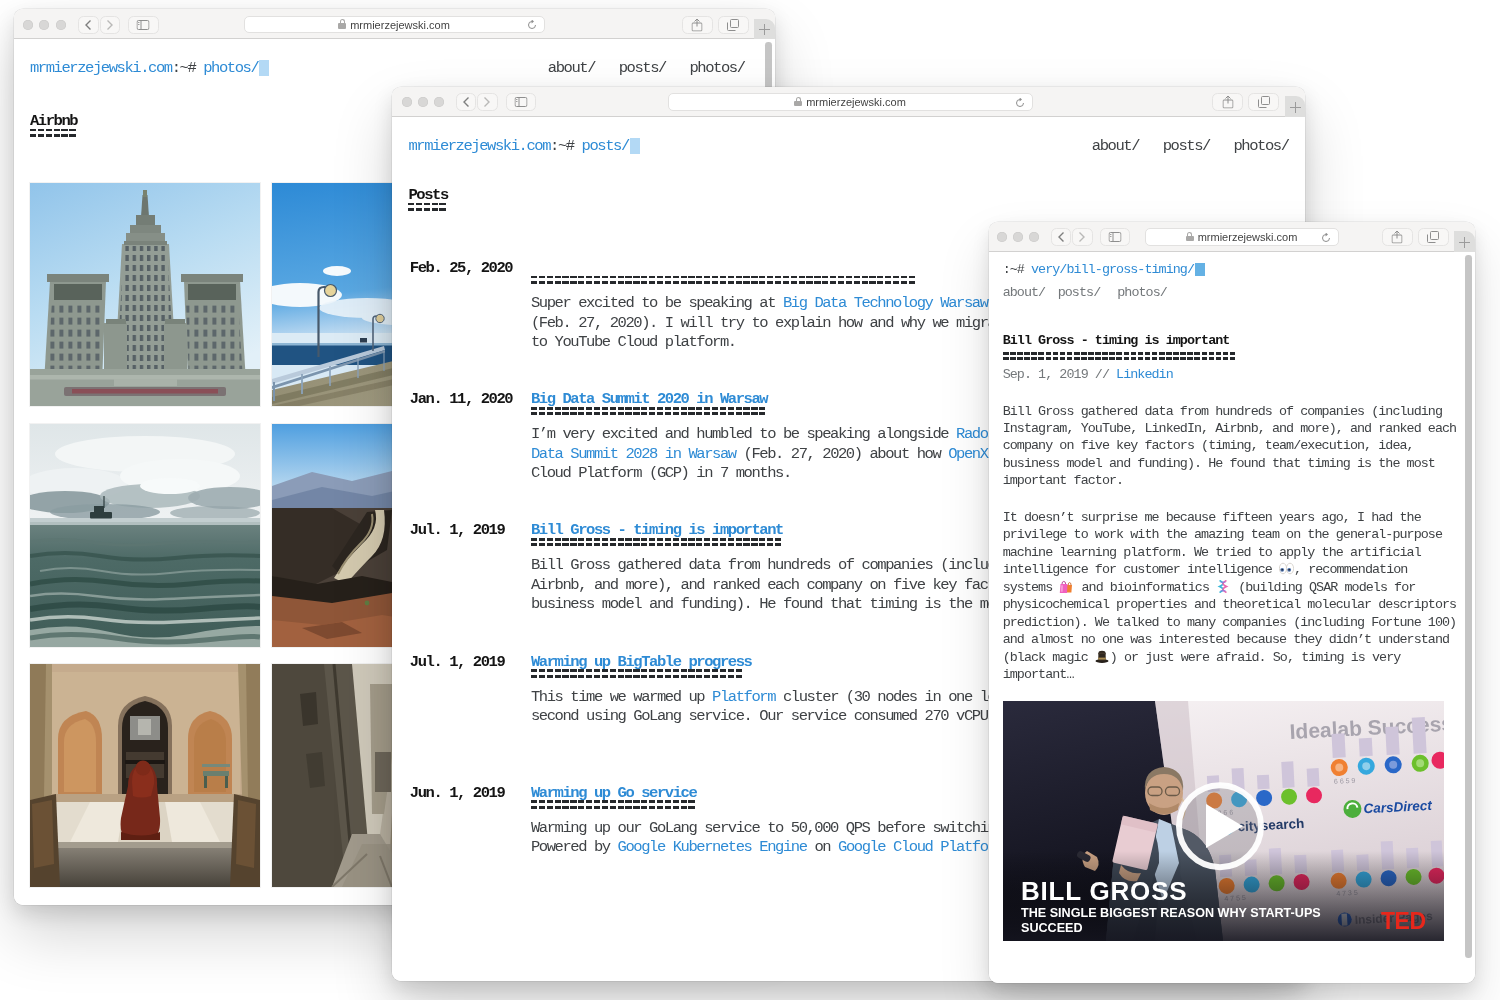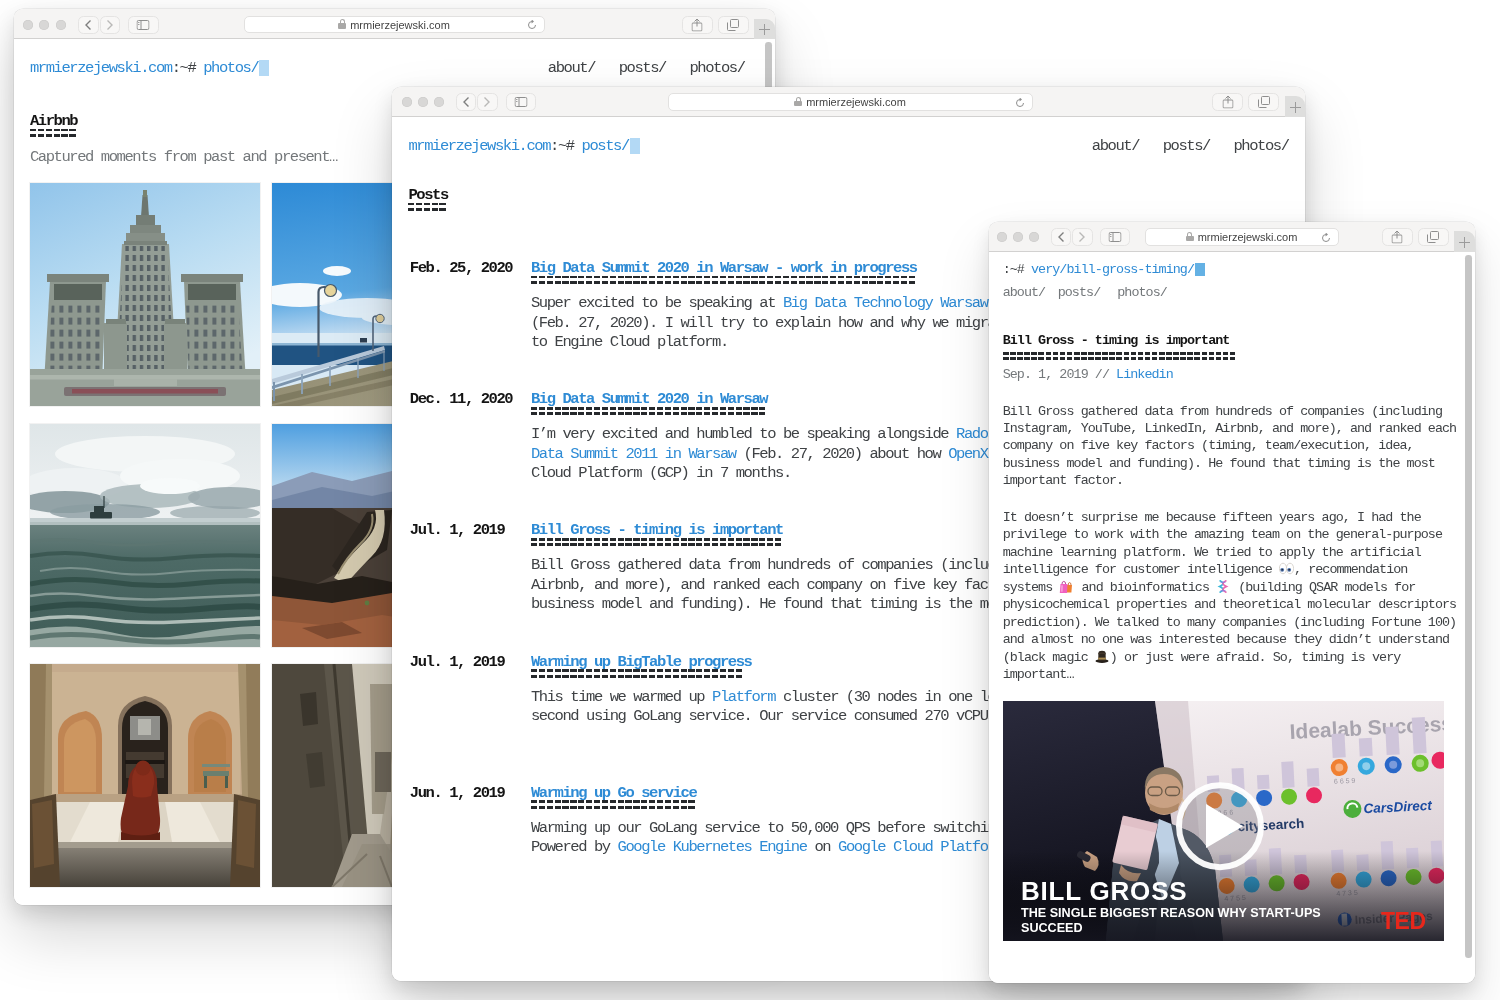--- a/index.html
+++ b/index.html
@@ -86,21 +86,20 @@
         <svg width="13" height="13" viewBox="0 0 13 13">
           <path d="M6.5 1 V12 M1 6.5 H12" stroke="#9b9b9b" stroke-width="1"></path>
         </svg>
       </div>
   </div>
   <div class="cnt">
     <div class="line m" style="left:16px;top:19.4px"><span class="blue">mrmierzejewski.com</span>:~# <span class="blue">photos/</span><span class="cur"></span></div>
     <div class="line m" style="right:29.9px;top:19.4px">about/   posts/   photos/</div>
     <div class="line m b" style="left:16px;top:72px">Airbnb</div>
     <div class="eq" style="left:16px;top:89.5px;width:45.7px"></div>
-    <div class="line m gray" style="left:16px;top:108px">Captured moments from past and present…</div>
     <div style="position:absolute;left:16px;top:144px;width:714px;height:704px">
       <div class="ph" style="left:0;top:0">
           <svg viewBox="0 0 230 223">
 <defs>
 <linearGradient id="g1" x1="0" y1="0" x2="0.45" y2="1">
                 <stop offset="0" stop-color="#91c4ea"></stop>
                 <stop offset=".5" stop-color="#b9dcf2"></stop>
                 <stop offset="1" stop-color="#e2f0f8"></stop>
               </linearGradient>
 <pattern id="wn" width="7.2" height="10" patternUnits="userSpaceOnUse">
@@ -394,31 +393,30 @@
         </svg>
       </div>
   </div>
   <div class="cnt">
     <div class="line m" style="left:16.9px;top:19.5px"><span class="blue">mrmierzejewski.com</span>:~# <span class="blue">posts/</span><span class="cur"></span></div>
     <div class="line m" style="right:16.4px;top:19.5px">about/   posts/   photos/</div>
     <div class="line m b" style="left:16.9px;top:68.5px">Posts</div>
     <div class="eq" style="left:16.9px;top:86px;width:37.8px"></div>
 
     <div class="line m b" style="left:18.3px;top:141.5px">Feb. 25, 2020</div>
-    <div class="line m b blue" style="left:139.5px;top:141.5px">Big Data Summit 2020 in Warsaw - work in progress</div>
     <div class="eq" style="left:139.5px;top:159px;width:384px"></div>
     <div class="line m" style="left:139.5px;top:176.5px">Super excited to be speaking at <span class="blue">Big Data Technology Warsaw Summit</span></div>
     <div class="line m" style="left:139.5px;top:196px">(Feb. 27, 2020). I will try to explain how and why we migrated OpenX</div>
-    <div class="line m" style="left:139.5px;top:215.4px">to Engine Cloud platform.</div>
-
-    <div class="line m b" style="left:18.3px;top:272.7px">Dec. 11, 2020</div>
+    <div class="line m" style="left:139.5px;top:215.4px">to YouTube Cloud platform.</div>
+
+    <div class="line m b" style="left:18.3px;top:272.7px">Jan. 11, 2020</div>
     <div class="line m b blue" style="left:139.5px;top:272.7px">Big Data Summit 2020 in Warsaw</div>
     <div class="eq" style="left:139.5px;top:290.2px;width:234.5px"></div>
     <div class="line m" style="left:139.5px;top:307.7px">I’m very excited and humbled to be speaking alongside <span class="blue">Radosław</span></div>
-    <div class="line m" style="left:139.5px;top:327.2px"><span class="blue">Data Summit 2011 in Warsaw</span> (Feb. 27, 2020) about how <span class="blue">OpenX migrated</span></div>
+    <div class="line m" style="left:139.5px;top:327.2px"><span class="blue">Data Summit 2028 in Warsaw</span> (Feb. 27, 2020) about how <span class="blue">OpenX migrated</span></div>
     <div class="line m" style="left:139.5px;top:346.6px">Cloud Platform (GCP) in 7 months.</div>
 
     <div class="line m b" style="left:18.3px;top:403.9px">Jul. 1, 2019</div>
     <div class="line m b blue" style="left:139.5px;top:403.9px">Bill Gross - timing is important</div>
     <div class="eq" style="left:139.5px;top:421.4px;width:250.2px"></div>
     <div class="line m" style="left:139.5px;top:438.9px">Bill Gross gathered data from hundreds of companies (including</div>
     <div class="line m" style="left:139.5px;top:458.4px">Airbnb, and more), and ranked each company on five key factors</div>
     <div class="line m" style="left:139.5px;top:477.8px">business model and funding). He found that timing is the most im</div>
 
     <div class="line m b" style="left:18.3px;top:535.1px">Jul. 1, 2019</div>

